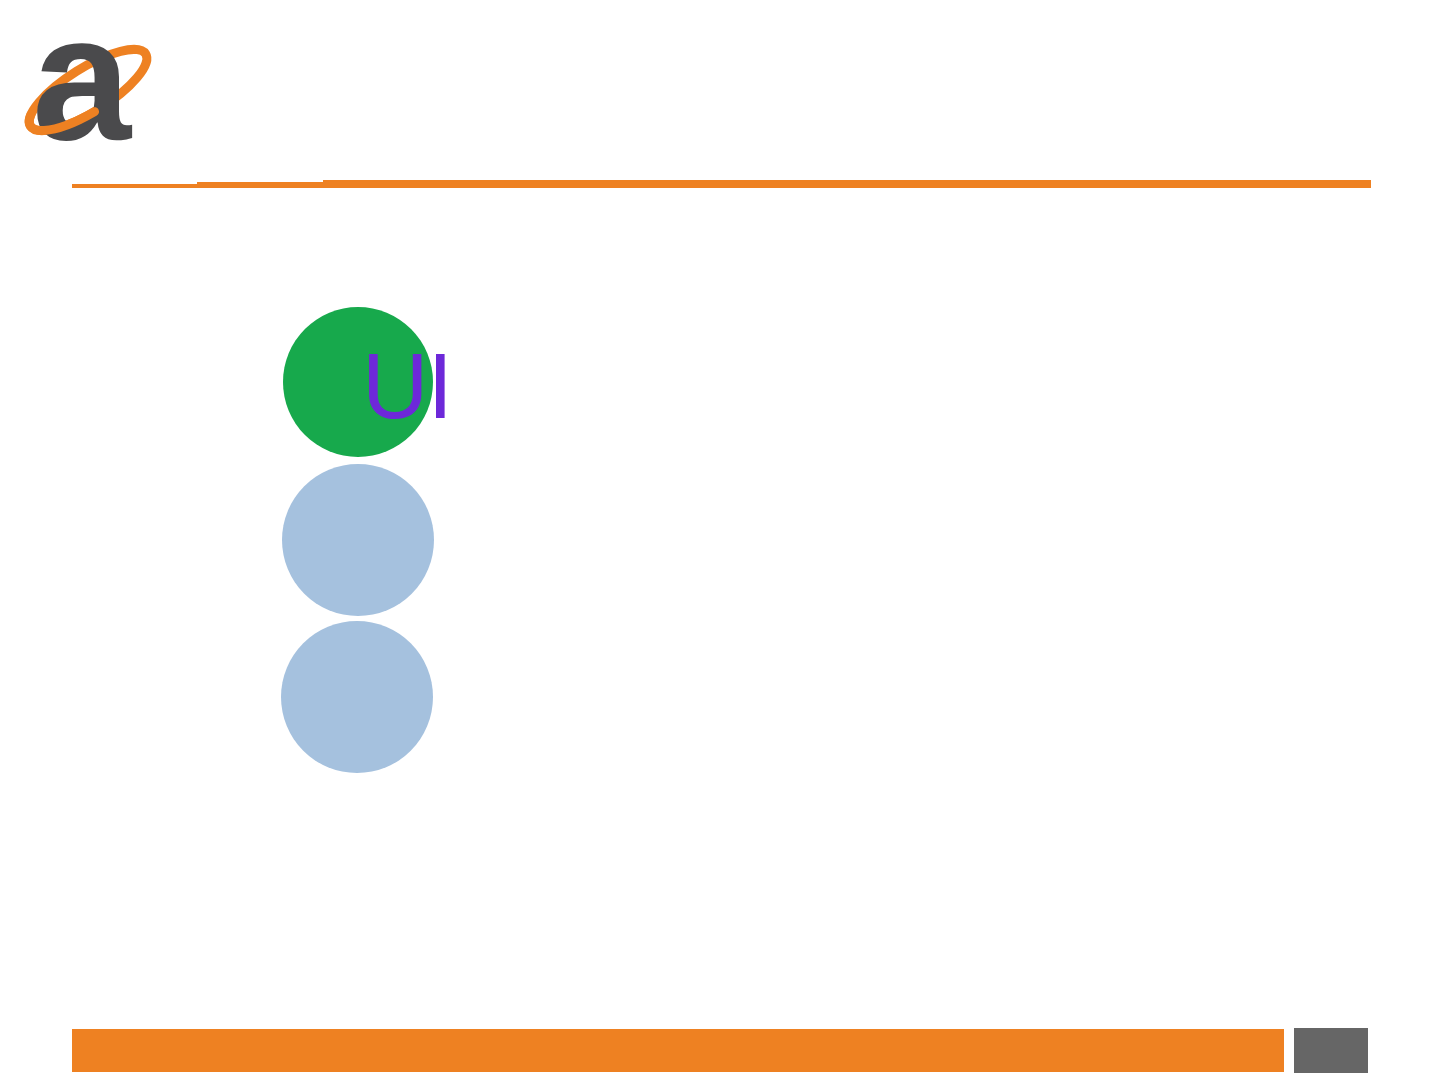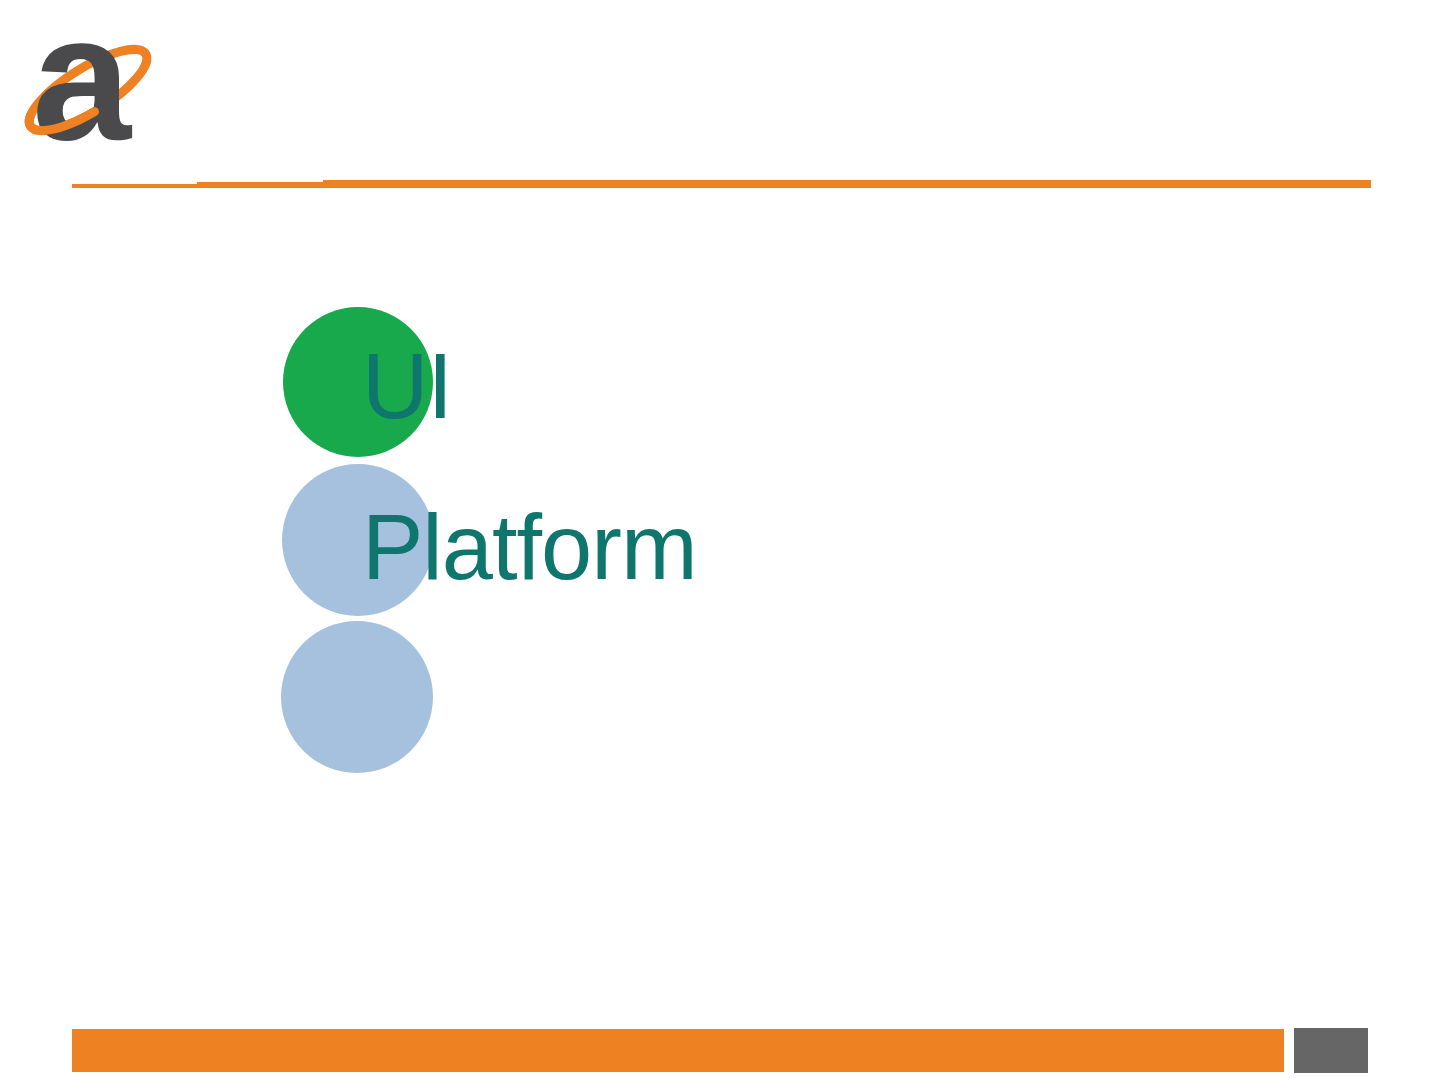--- a/index.html
+++ b/index.html
@@ -36,21 +36,21 @@
   .bullet.b1 { left: 283px; top: 307px; width: 150px; height: 150px; }
   .bullet.b2 { left: 282px; top: 464px; width: 152px; height: 152px; }
   .bullet.b3 { left: 281px; top: 621px; width: 152px; height: 152px; }
   
   .item-label {
     position: absolute;
     left: 362px;
     font-size: 92px;
     line-height: 104px;
     letter-spacing: -1px;
-    color: #0f766e;
+    color: #6d28d9;
     white-space: pre-wrap;
   }
   .item-label.t1 { top: 334px; }
   .item-label.t2 { top: 495px; }
   .item-label.t3 { top: 600px; width: 580px; }
   
   .footer-bar {
     position: absolute;
     left: 72px;
     top: 1029px;
@@ -82,18 +82,17 @@
 
   <div class="rule-seg s1" style="background-color: rgb(238, 129, 34);"></div>
   <div class="rule-seg s2" style="background-color: rgb(238, 129, 34);"></div>
   <div class="rule-seg s3" style="background-color: rgb(238, 129, 34);"></div>
 
   <div class="bullet b1" style="background-color: rgb(23, 169, 76);"></div>
   <div class="bullet b2" style="background-color: rgb(165, 193, 222);"></div>
   <div class="bullet b3" style="background-color: rgb(165, 193, 222);"></div>
 
   <div class="item-label t1">UI</div>
-  <div class="item-label t2">Platform</div>
 
   <div class="footer-bar" style="background-color: rgb(238, 129, 34);"></div>
   <div class="footer-square" style="background-color: rgb(102, 102, 102);"></div>
 
 </div>
 
 </body></html>

